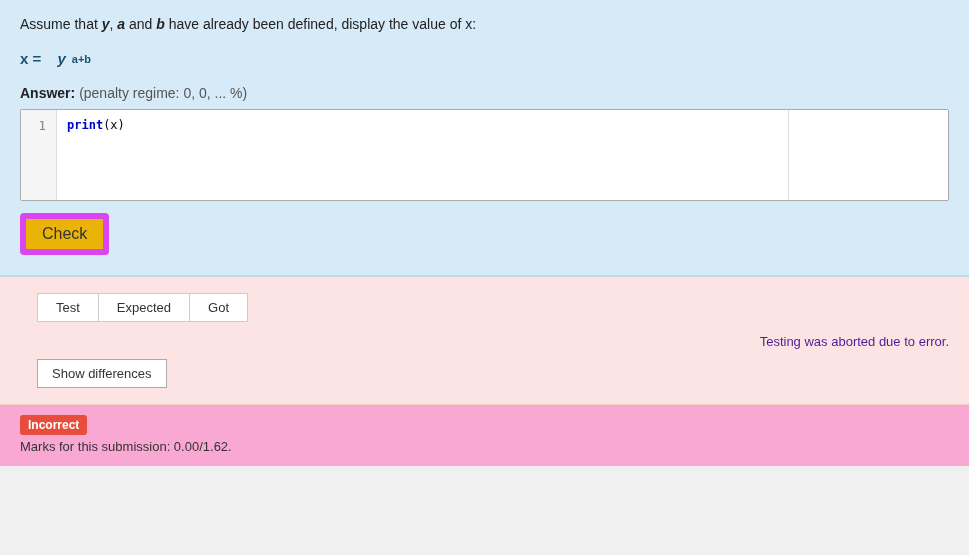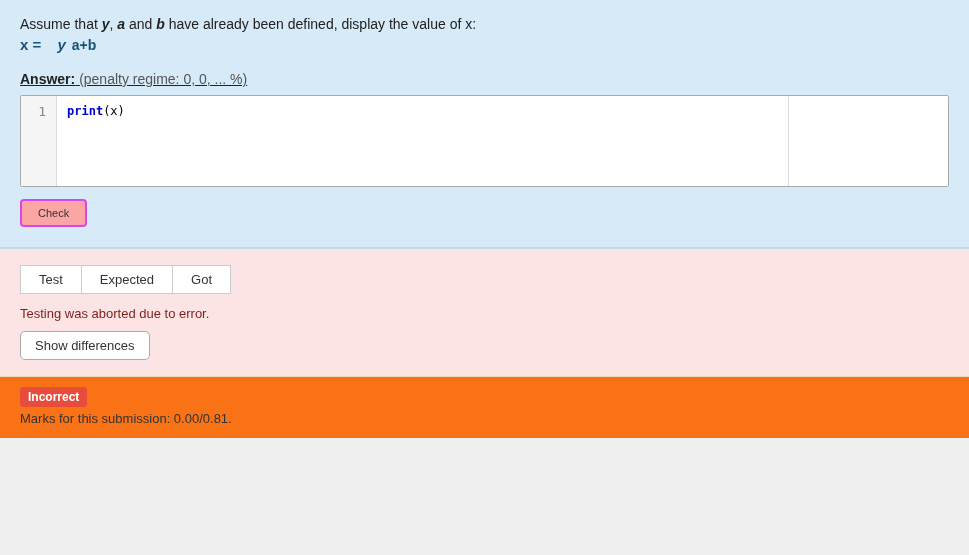--- a/index.html
+++ b/index.html
@@ -18,48 +18,47 @@
     
     .question-section {
       background: #d6eaf8;
       padding: 16px 20px 20px 20px;
       border-bottom: 2px solid #c0d8e8;
     }
 
     .question-text {
       font-size: 14px;
       color: #222;
-      margin-bottom: 4px;
+      margin-bottom: 18px;
     }
 
     .math-display {
       font-size: 15px;
       color: #1a5276;
       font-weight: bold;
       margin-bottom: 18px;
       display: flex;
       align-items: center;
       gap: 6px;
     }
 
     .math-display .base {
       font-style: italic;
       font-weight: bold;
     }
 
     .math-display .exponent {
-      font-size: 14px;
+      font-size: 11px;
       vertical-align: super;
     }
 
     .answer-label {
       font-size: 14px;
       margin-bottom: 8px;
       color: #222;
-      text-decoration: underline;
     }
 
     .answer-label strong {
       font-weight: bold;
     }
 
     .answer-label .penalty {
       color: #555;
       font-weight: normal;
     }
@@ -101,33 +100,33 @@
     }
 
     .right-panel {
       width: 160px;
       border-left: 1px solid #ddd;
       min-height: 90px;
       background: white;
     }
 
     .check-button {
-      background: #fca5a5;
-      border: 2px solid #d946ef;
+      background: #eab308;
+      border: 6px solid #d946ef;
       border-radius: 4px;
       padding: 6px 16px;
-      font-size: 11px;
+      font-size: 16px;
       cursor: pointer;
       color: #333;
     }
 
     
     .result-section {
       background: #fce4e4;
-      padding: 16px 20px 16px 20px;
+      padding: 16px 20px 16px 37px;
     }
 
     .result-table-wrapper {
       margin-bottom: 12px;
     }
 
     .result-table {
       border-collapse: collapse;
       border: 1px solid #ccc;
       background: white;
@@ -141,37 +140,38 @@
       background: white;
       color: #333;
     }
 
     .error-messages {
       margin-bottom: 10px;
     }
 
     .error-line {
       font-size: 13px;
-      color: #7f1d1d;
+      color: #4c1d95;
       margin-bottom: 4px;
+      text-align: right;
     }
 
     .show-diff-button {
       background: white;
       border: 1px solid #aaa;
-      border-radius: 5px;
+      border-radius: 0;
       padding: 6px 14px;
       font-size: 13px;
       cursor: pointer;
       color: #333;
     }
 
     
     .score-section {
-      background: #f97316;
+      background: #f9a8d4;
       padding: 10px 8px 12px 20px;
       border-top: 1px solid #e8d8c0;
     }
 
     .incorrect-badge {
       display: inline-block;
       background: #e74c3c;
       color: white;
       font-size: 12px;
       font-weight: bold;
@@ -241,16 +241,16 @@
 
     <div class="error-messages">
       <div class="error-line">Testing was aborted due to error.</div>
     </div>
 
     <button class="show-diff-button">Show differences</button>
   </div>
 
   <div class="score-section">
     <div class="incorrect-badge">Incorrect</div>
-    <div class="marks-text">Marks for this submission: 0.00/0.81.</div>
+    <div class="marks-text">Marks for this submission: 0.00/1.62.</div>
   </div>
 
 </div>
 
 </body></html>

